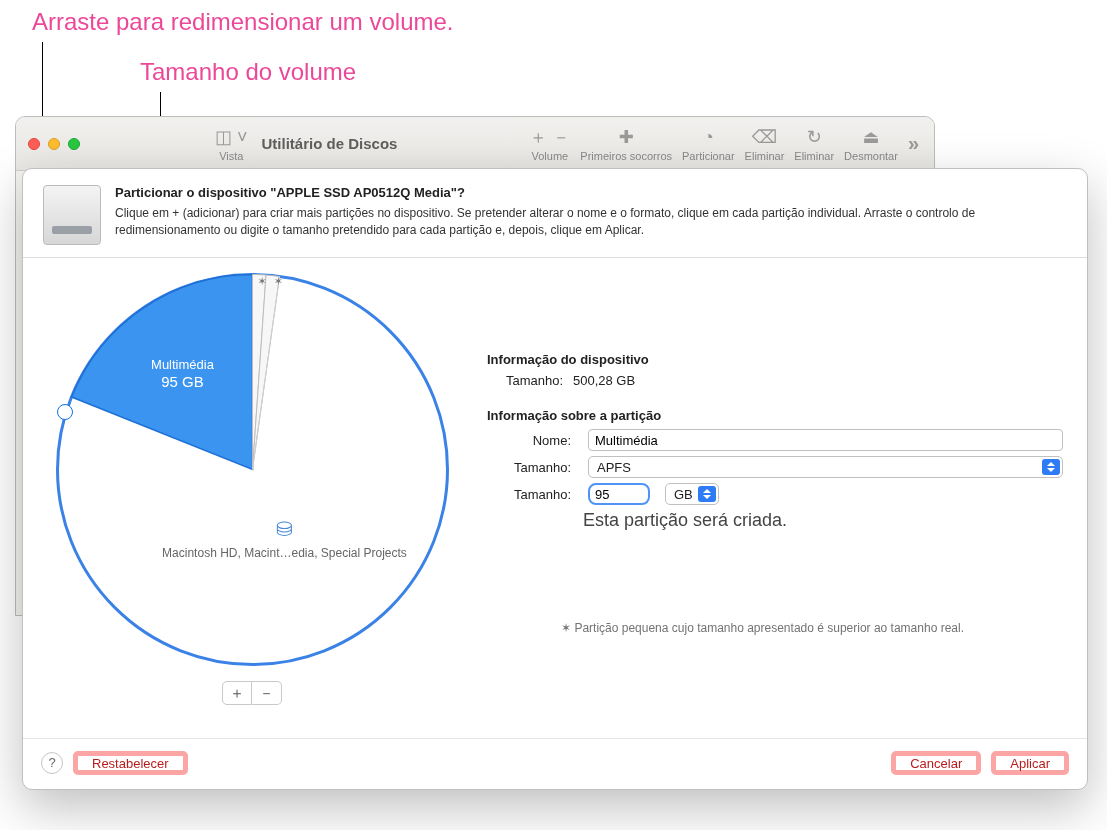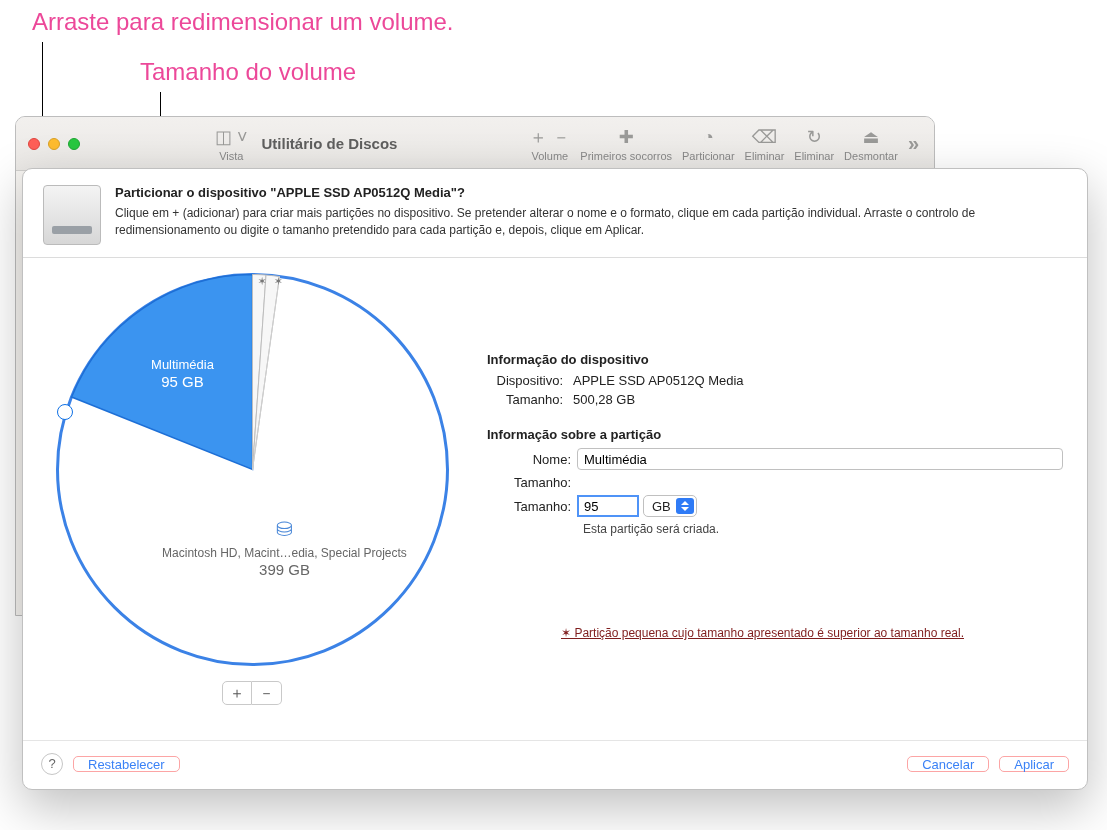--- a/index.html
+++ b/index.html
@@ -116,21 +116,21 @@
     .pm-btn:first-child{ border-radius:5px 0 0 5px;}
     .pm-btn:last-child{ border-radius:0 5px 5px 0; border-left:none;}
 
     
     .info-col { flex:1; padding-top: 80px; font-size:13px; color:#222;}
     .section-h { font-weight:700; margin-bottom:6px;}
     .kv { display:flex; margin:4px 0;}
     .kv .k { width:86px; text-align:right; padding-right:10px; color:#222;}
     .kv .v {}
     .section2 { margin-top:20px;}
-    .field-row { display:flex; align-items:center; margin:5px 0; gap:4px;}
+    .field-row { display:flex; align-items:center; margin:5px 0; gap:15px;}
     .field-row .k { width:86px; text-align:right; padding-right:2px;}
     .txt-input {
       border:1px solid #c0c0c0; border-radius:4px; height:22px; font-size:13px; padding:0 6px;
     }
     .txt-input.name { flex:1; max-width: 510px;}
     .select-like {
       border:1px solid #c0c0c0; border-radius:5px; height:22px; display:flex; align-items:center;
       padding:0 22px 0 8px; position:relative; background:#fff; font-size:13px;
     }
     .select-like.full { flex:1; max-width:510px;}
@@ -138,37 +138,37 @@
     .stepper-caret{
       position:absolute; right:2px; top:2px; bottom:2px; width:18px;
       background:#2f7bf6; border-radius:3px;
       display:flex; flex-direction:column; align-items:center; justify-content:center;
     }
     .stepper-caret::before, .stepper-caret::after{
       content:""; width:0;height:0;border-left:4px solid transparent;border-right:4px solid transparent;
     }
     .stepper-caret::before{ border-bottom:4px solid #fff; margin-bottom:2px;}
     .stepper-caret::after{ border-top:4px solid #fff;}
-    .size-input { width:62px; border:2.5px solid #4f93f7; border-radius:0; height:22px; padding:0 5px; font-size:13px;}
-    .hint { font-size:12px; color:#444; margin:5px 0 8px 96px;}
-    .footnote { font-size:12px; color:#7f1d1d; margin-top: 90px; margin-left: 74px; text-decoration: underline;}
+    .size-input { width:62px; border:2.5px solid #4f93f7; border-radius:8px; height:22px; padding:0 5px; font-size:13px;}
+    .hint { font-size:18px; color:#444; margin:5px 0 8px 96px;}
+    .footnote { font-size:12px; color:#737373; margin-top: 90px; margin-left: 74px;}
 
     
     .sheet-footer{
       display:flex; align-items:center; padding:12px 18px 14px 18px;
       border-top:1px solid #e5e5e5;
       gap:10px;
     }
     .help-btn {
       width:22px;height:22px;border-radius:50%;border:1px solid #c6c6c6;background:#fff;
       font-size:13px;color:#666; line-height:20px; text-align:center; cursor:pointer;
     }
     .btn {
-      height:16px; padding:0 14px; border:1px solid #fca5a5; border-radius:5px;
-      background:#fff; font-size:13px; color:#3b82f6; cursor:pointer;
+      height:24px; padding:0 14px; border:5px solid #fca5a5; border-radius:5px;
+      background:#fff; font-size:13px; color:#b91c1c; cursor:pointer;
     }
     .footer-spacer{flex:1;}
 
     .star-marks{
       position:absolute; left:203px; top:3px; font-size:11px; color:#777; letter-spacing:2px;}
   </style>
 </head>
 <body>
 
 <div class="callout" style="left:32px; top:8px;">Arraste para redimensionar um volume.</div>
@@ -244,49 +244,48 @@
           <line x1="197.5" y1="197.5" x2="224.5" y2="4.5" stroke="#cfcfcf" stroke-width="1"></line>
         </svg>
         <div class="star-marks">✶  ✶</div>
         <div class="pie-label sel">
           <div class="pname">Multimédia</div>
           <div class="psize">95 GB</div>
         </div>
         <div class="pie-label rest">
           <div style="font-size:20px;color:#4a88d8;margin-bottom:4px;">⛁</div>
           <div class="pname">Macintosh HD, Macint…edia, Special Projects</div>
-          <div class="psize">399 GB</div>
         </div>
         <div class="drag-handle"></div>
       </div>
       <div class="pm-row">
         <div class="pm-btn">＋</div>
         <div class="pm-btn">－</div>
       </div>
     </div>
 
     <div class="info-col">
       <div class="section-h">Informação do dispositivo</div>
       <div class="kv">
-          <div class="k">Dispositivo:</div>
-          <div class="v">APPLE SSD AP0512Q Media</div>
-        </div>
-      <div class="kv">
           <div class="k">Tamanho:</div>
           <div class="v">500,28 GB</div>
         </div>
 
       <div class="section2">
         <div class="section-h">Informação sobre a partição</div>
         <div class="field-row">
           <div class="k">Nome:</div>
           <input class="txt-input name" value="Multimédia" style="">
         </div>
         <div class="field-row">
           <div class="k">Tamanho:</div>
+          <div class="select-like full">
+            <span>APFS</span>
+            <div class="stepper-caret"></div>
+          </div>
         </div>
         <div class="field-row">
           <div class="k">Tamanho:</div>
           <input class="size-input" value="95" style="">
           <div class="select-like unit">
             <span>GB</span>
             <div class="stepper-caret"></div>
           </div>
         </div>
         <div class="hint">Esta partição será criada.</div>

